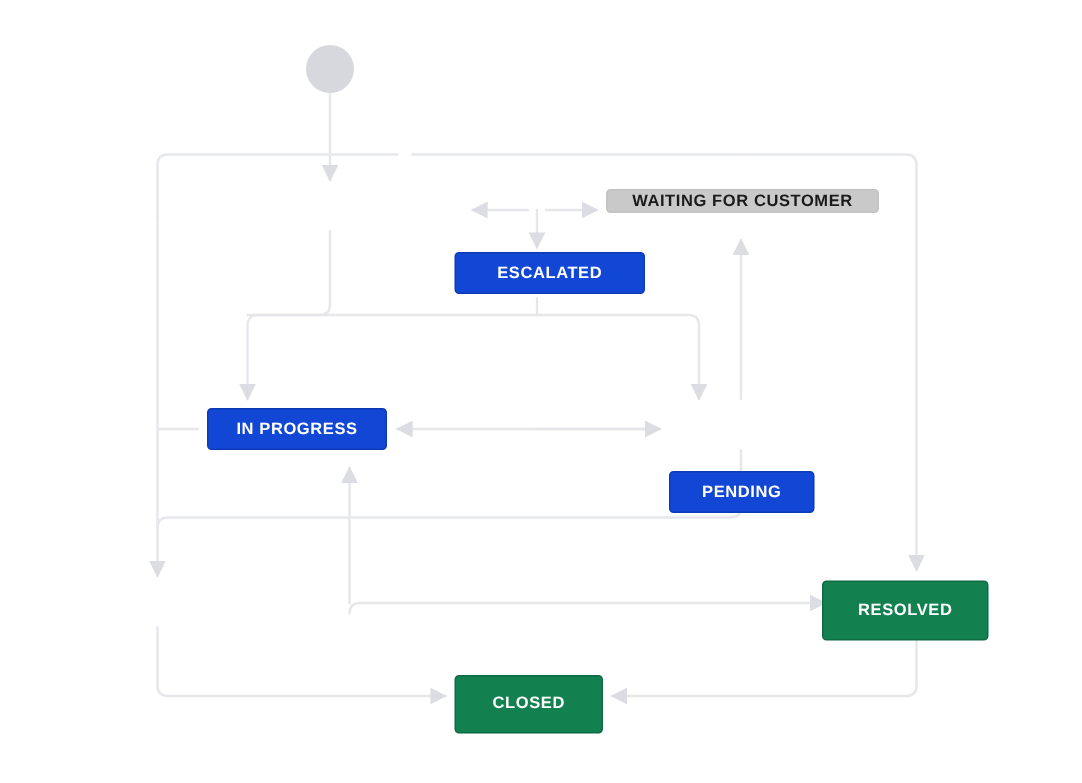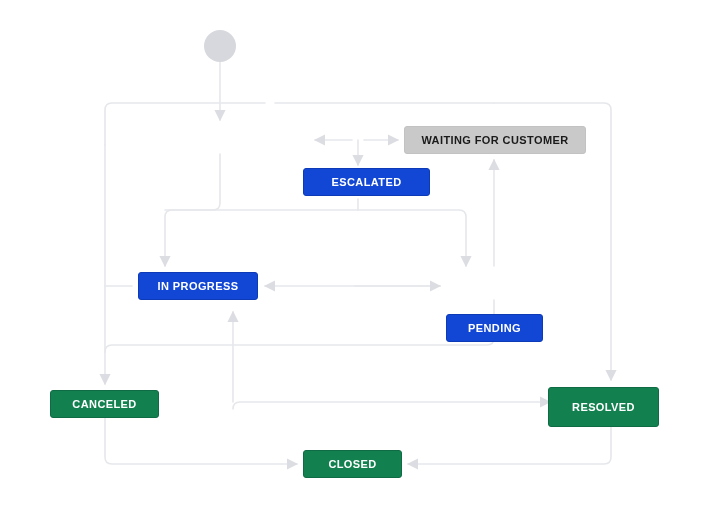--- a/index.html
+++ b/index.html
@@ -113,41 +113,38 @@
 
       <path d="M 105 418 L 105 457 Q 105 464 112 464 L 297 464" marker-end="url(#arrow)"></path>
 
       <path d="M 611 415 L 611 457 Q 611 464 604 464 L 408 464" marker-end="url(#arrow)"></path>
     </g>
   </svg>
 
   <div class="start-circle" style="left: 204px; top: 30px; width: 32px; height: 32px;"></div>
 
 
-  <div class="node status-gray" style="left: 404px; top: 126px; width: 182px; height: 28px;">
+  <div class="node status-gray" style="left: 404px; top: 126px; width: 182px; height: 16px;">
     <span class="node-label">WAITING FOR CUSTOMER</span>
   </div>
 
   <div class="node status-blue" style="left: 303px; top: 168px; width: 127px; height: 28px;">
     <span class="node-label">ESCALATED</span>
   </div>
 
   <div class="node status-blue" style="left: 138px; top: 272px; width: 120px; height: 28px;">
     <span class="node-label">IN PROGRESS</span>
   </div>
 
   <div class="node status-blue" style="left: 446px; top: 272px; width: 97px; height: 28px; margin-top: 42px;">
     <span class="node-label">PENDING</span>
   </div>
 
-  <div class="node status-green" style="left: 50px; top: 390px; width: 109px; height: 28px;">
-    <span class="node-label">CANCELED</span>
-  </div>
 
   <div class="node status-green" style="left: 548px; top: 387px; width: 111px; height: 40px;">
     <span class="node-label">RESOLVED</span>
   </div>
 
-  <div class="node status-green" style="left: 303px; top: 450px; width: 99px; height: 28px;">
+  <div class="node status-green" style="left: 303px; top: 450px; width: 99px; height: 39px;">
     <span class="node-label">CLOSED</span>
   </div>
 
 </div>
 
 </body></html>

